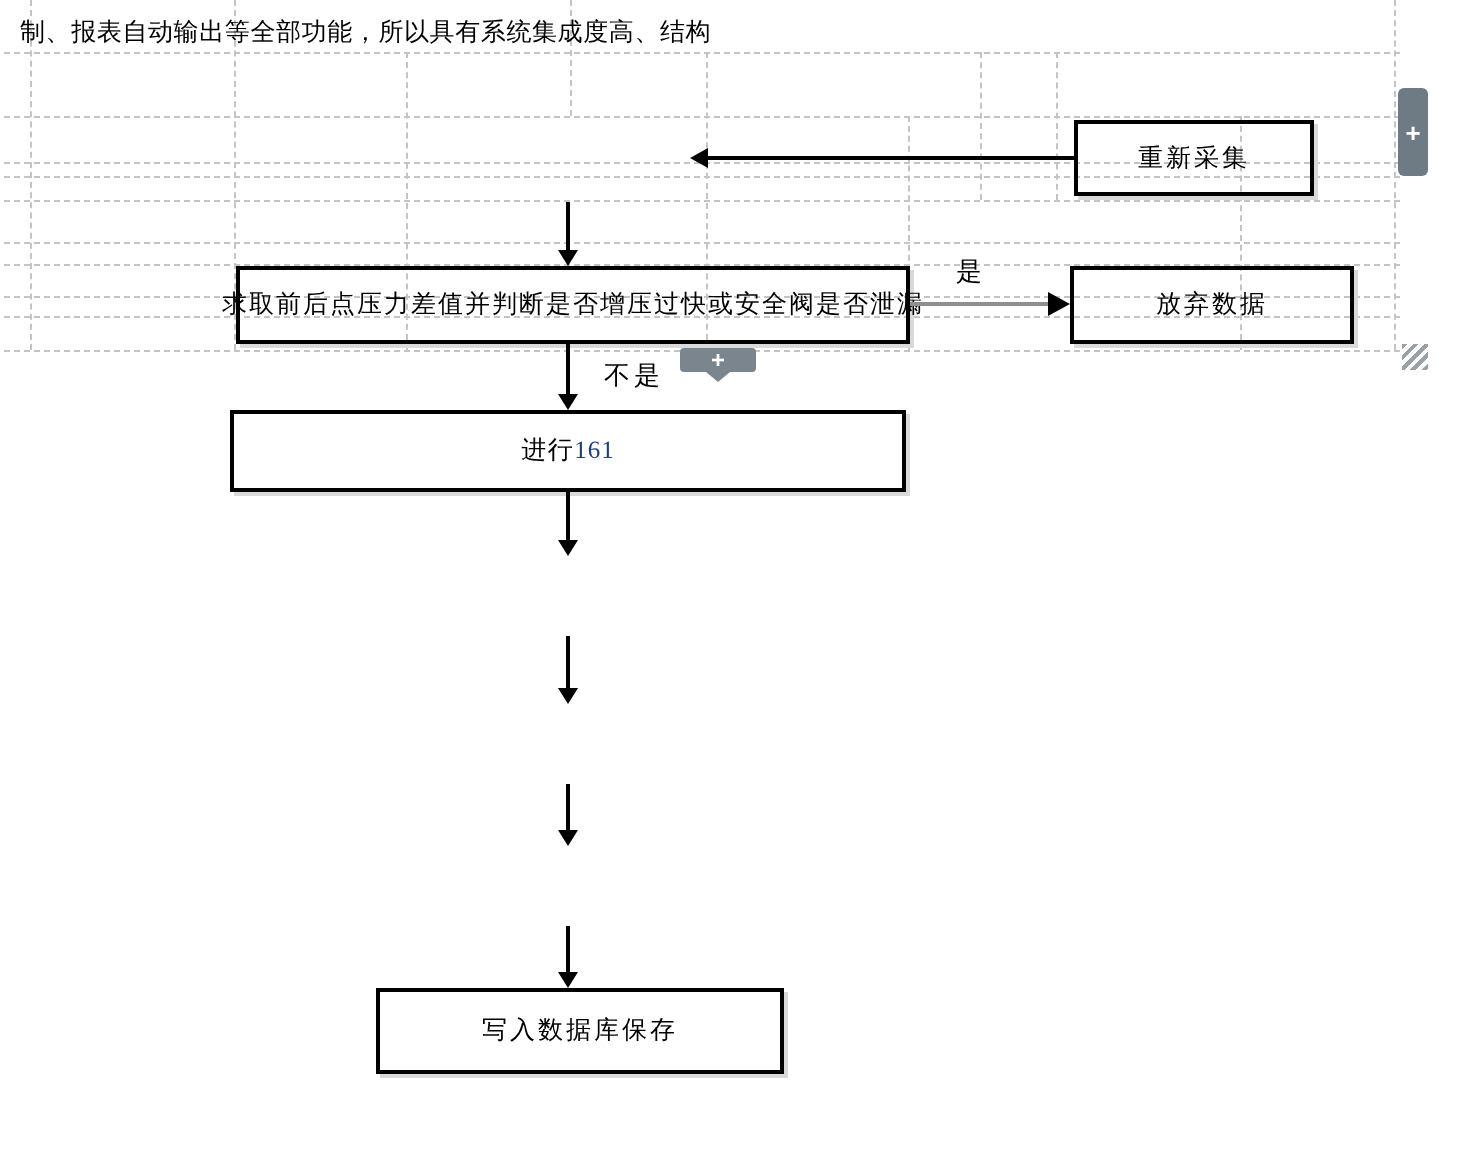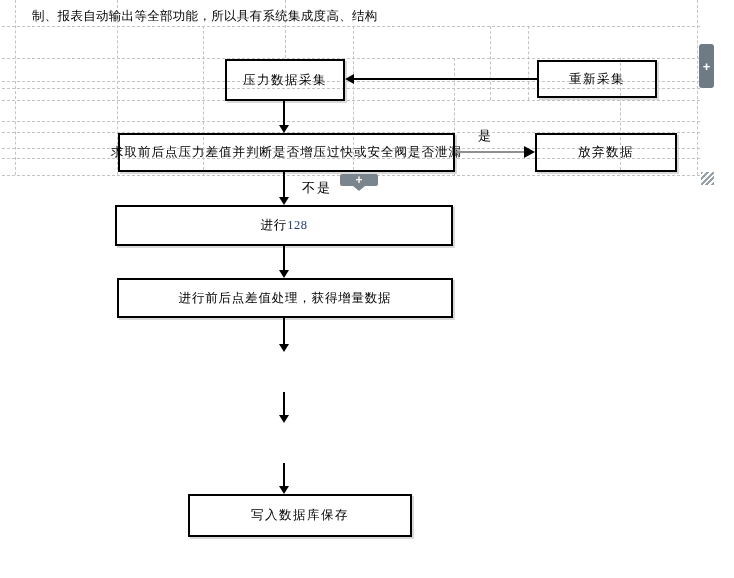--- a/index.html
+++ b/index.html
@@ -77,50 +77,44 @@
       <div class="gl-v" style="left: 203px; top: 26px; height: 149px;"></div>
       <div class="gl-v" style="left: 285px; top: 0px; height: 58px;"></div>
       <div class="gl-v" style="left: 353px; top: 26px; height: 149px;"></div>
       <div class="gl-v" style="left: 454px; top: 58px; height: 117px;"></div>
       <div class="gl-v" style="left: 490px; top: 26px; height: 74px;"></div>
       <div class="gl-v" style="left: 528px; top: 26px; height: 74px;"></div>
       <div class="gl-v" style="left: 620px; top: 58px; height: 117px;"></div>
       <div class="gl-v" style="left: 697px; top: 0px; height: 175px;"></div>
     </div>
 
-  <div class="para" style="left:32px;">制、报表自动输出等全部功能，所以具有系统集成度高、结构</div>
+  <div class="para" style="left:10px;">制、报表自动输出等全部功能，所以具有系统集成度高、结构</div>
 
-  <div class="node" style="left:225px;top:59px;width:120px;height:42px;">
-    <span>压力数据采集</span>
-  </div>
 
   <div class="node" style="left:537px;top:60px;width:120px;height:38px;">
     <span>重新采集</span>
   </div>
 
   <div class="node" style="left:118px;top:133px;width:337px;height:39px;letter-spacing:1px;">
     <span>求取前后点压力差值并判断是否增压过快或安全阀是否泄漏</span>
   </div>
 
   <div class="node" style="left:535px;top:133px;width:142px;height:39px;">
     <span>放弃数据</span>
   </div>
 
   <div class="node" style="left:115px;top:205px;width:338px;height:41px;letter-spacing:0.8px;">
     <span>进行 </span>
-      <span class="num">128</span>
-  </div>
-
-  <div class="node" style="left:117px;top:278px;width:336px;height:40px;letter-spacing:0.8px;">
-    <span>进行前后点差值处理，获得增量数据</span>
+      <span class="num">161</span>
   </div>
 
 
 
-  <div class="node" style="left:188px;top:494px;width:224px;height:43px;">
+
+  <div class="node" style="left:188px;top:494px;width:204px;height:43px;">
     <span>写入数据库保存</span>
   </div>
 
   <div class="conn-v" style="top:101px;height:25px;"></div>
   <div class="arr-down" style="top:125px;"></div>
 
   <div class="conn-v" style="top:172px;height:26px;"></div>
   <div class="arr-down" style="top:197px;"></div>
 
   <div class="conn-v" style="top:246px;height:25px;"></div>

